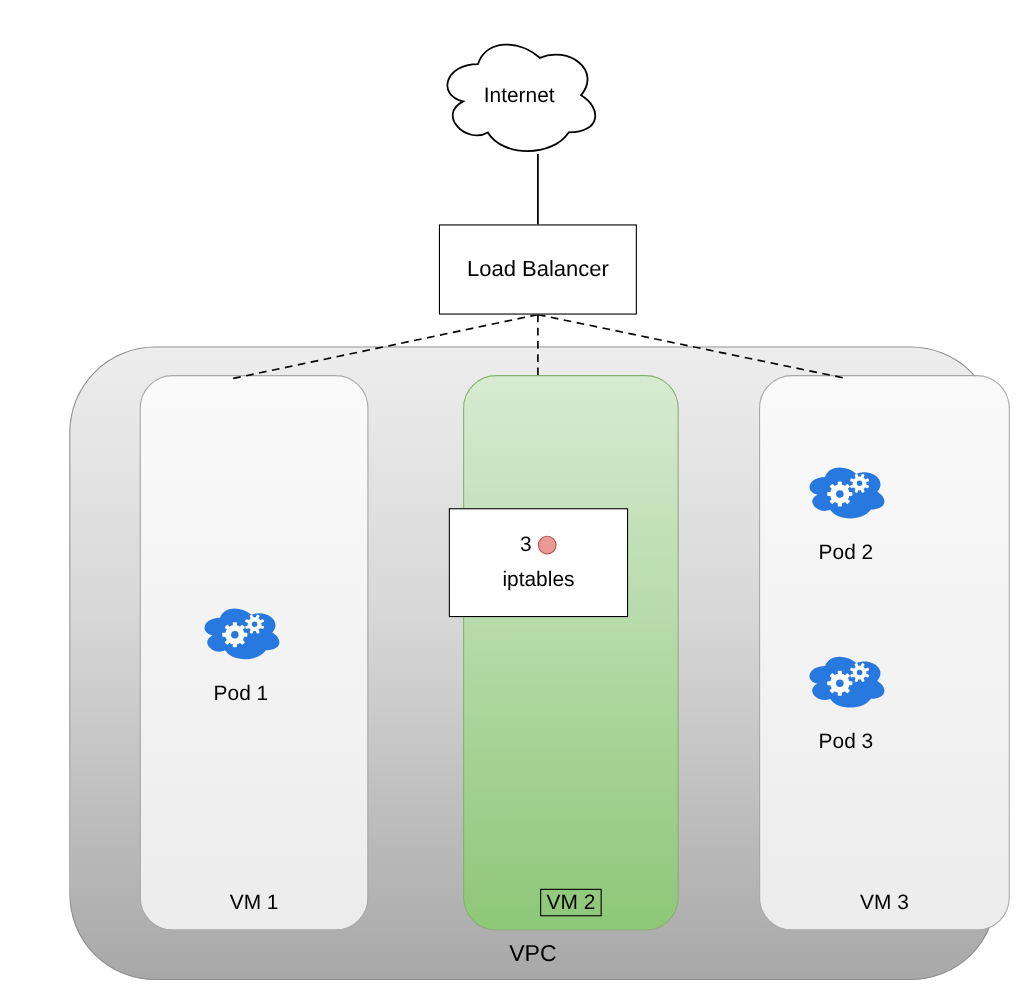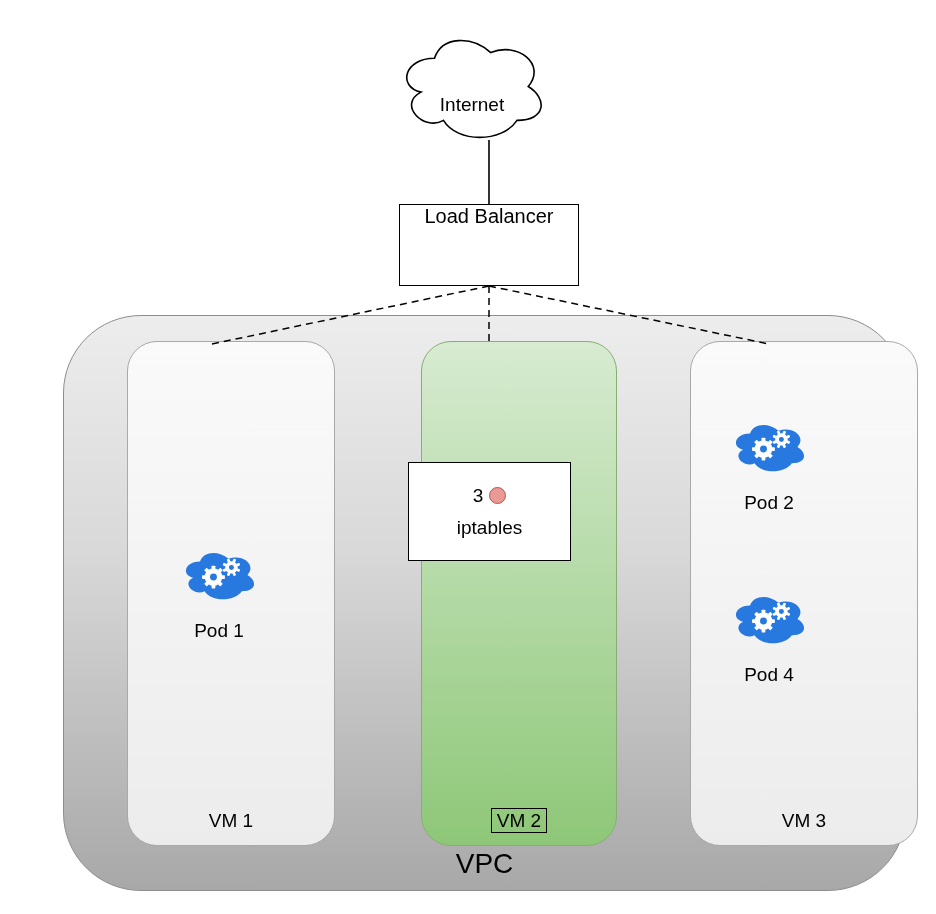--- a/index.html
+++ b/index.html
@@ -17,40 +17,40 @@
   .pod, #iptables-box { z-index: 3; }
   #lb-box, #internet-label { z-index: 4; }
 
   #vpc {
     position: absolute; left: 63px; top: 315px; width: 843px; height: 576px;
     border-radius: 78px; border: 1.6px solid #8d8d8d;
     background: linear-gradient(180deg, #ededed 0%, #d9d9d9 40%, #a8a8a8 100%);
   }
   .vpc-label {
     position: absolute; bottom: 10px; left: 0; right: 0;
-    text-align: center; font-size: 28px;
+    text-align: center; font-size: 21px;
   }
 
   .vm { position: absolute; top: 341px; height: 505px; border-radius: 30px; }
   #vm1 { left: 103px; width: 208px; background: linear-gradient(180deg, #fafafa, #ececec); border: 1.4px solid #a9a9a9; }
   #vm2 { left: 397px; width: 196px; background: linear-gradient(180deg, #d7ebd1, #8ec778); border: 1.4px solid #85b06f; }
   #vm3 { left: 666px; width: 228px; background: linear-gradient(180deg, #fafafa, #ececec); border: 1.4px solid #a9a9a9; }
   .vm-label { position: absolute; bottom: 13px; left: 0; right: 0; text-align: center; font-size: 19px; }
   .vm-label span { padding: 1px 5px; }
   .vm-label span.boxed { border: 1.5px solid #000; }
 
   #lb-box {
     position: absolute; left: 399px; top: 204px; width: 180px; height: 82px;
     background: #ffffff; border: 1.6px solid #000;
-    display: flex; justify-content: center; font-size: 20px;
+    display: flex; align-items: center; justify-content: center; font-size: 20px;
   }
 
   #internet-label {
     position: absolute; left: 397px; top: 77px; width: 150px;
-    text-align: center; font-size: 19px; margin-top: 17px;
+    text-align: center; font-size: 19px;
   }
 
   #connector-layer { position: absolute; left: 0; top: 0; width: 936px; height: 914px; }
 
   #iptables-box {
     position: absolute; left: 408px; top: 462px; width: 163px; height: 99px;
     background: #ffffff; border: 1.6px solid #000;
     display: flex; flex-direction: column; align-items: center; justify-content: center;
     gap: 10px; font-size: 19px;
   }
@@ -103,21 +103,21 @@
   <div class="pod" id="pod2">
     <svg viewBox="0 0 110 78">
         <use href="#podicon"></use>
       </svg>
     <div class="pod-label">Pod 2</div>
   </div>
   <div class="pod" id="pod3">
     <svg viewBox="0 0 110 78">
         <use href="#podicon"></use>
       </svg>
-    <div class="pod-label">Pod 4</div>
+    <div class="pod-label">Pod 3</div>
   </div>
 
   <div id="iptables-box">
     <div class="ipt-row">
       <span>3</span>
       <span class="red-dot"></span>
     </div>
     <div>iptables</div>
   </div>
 

